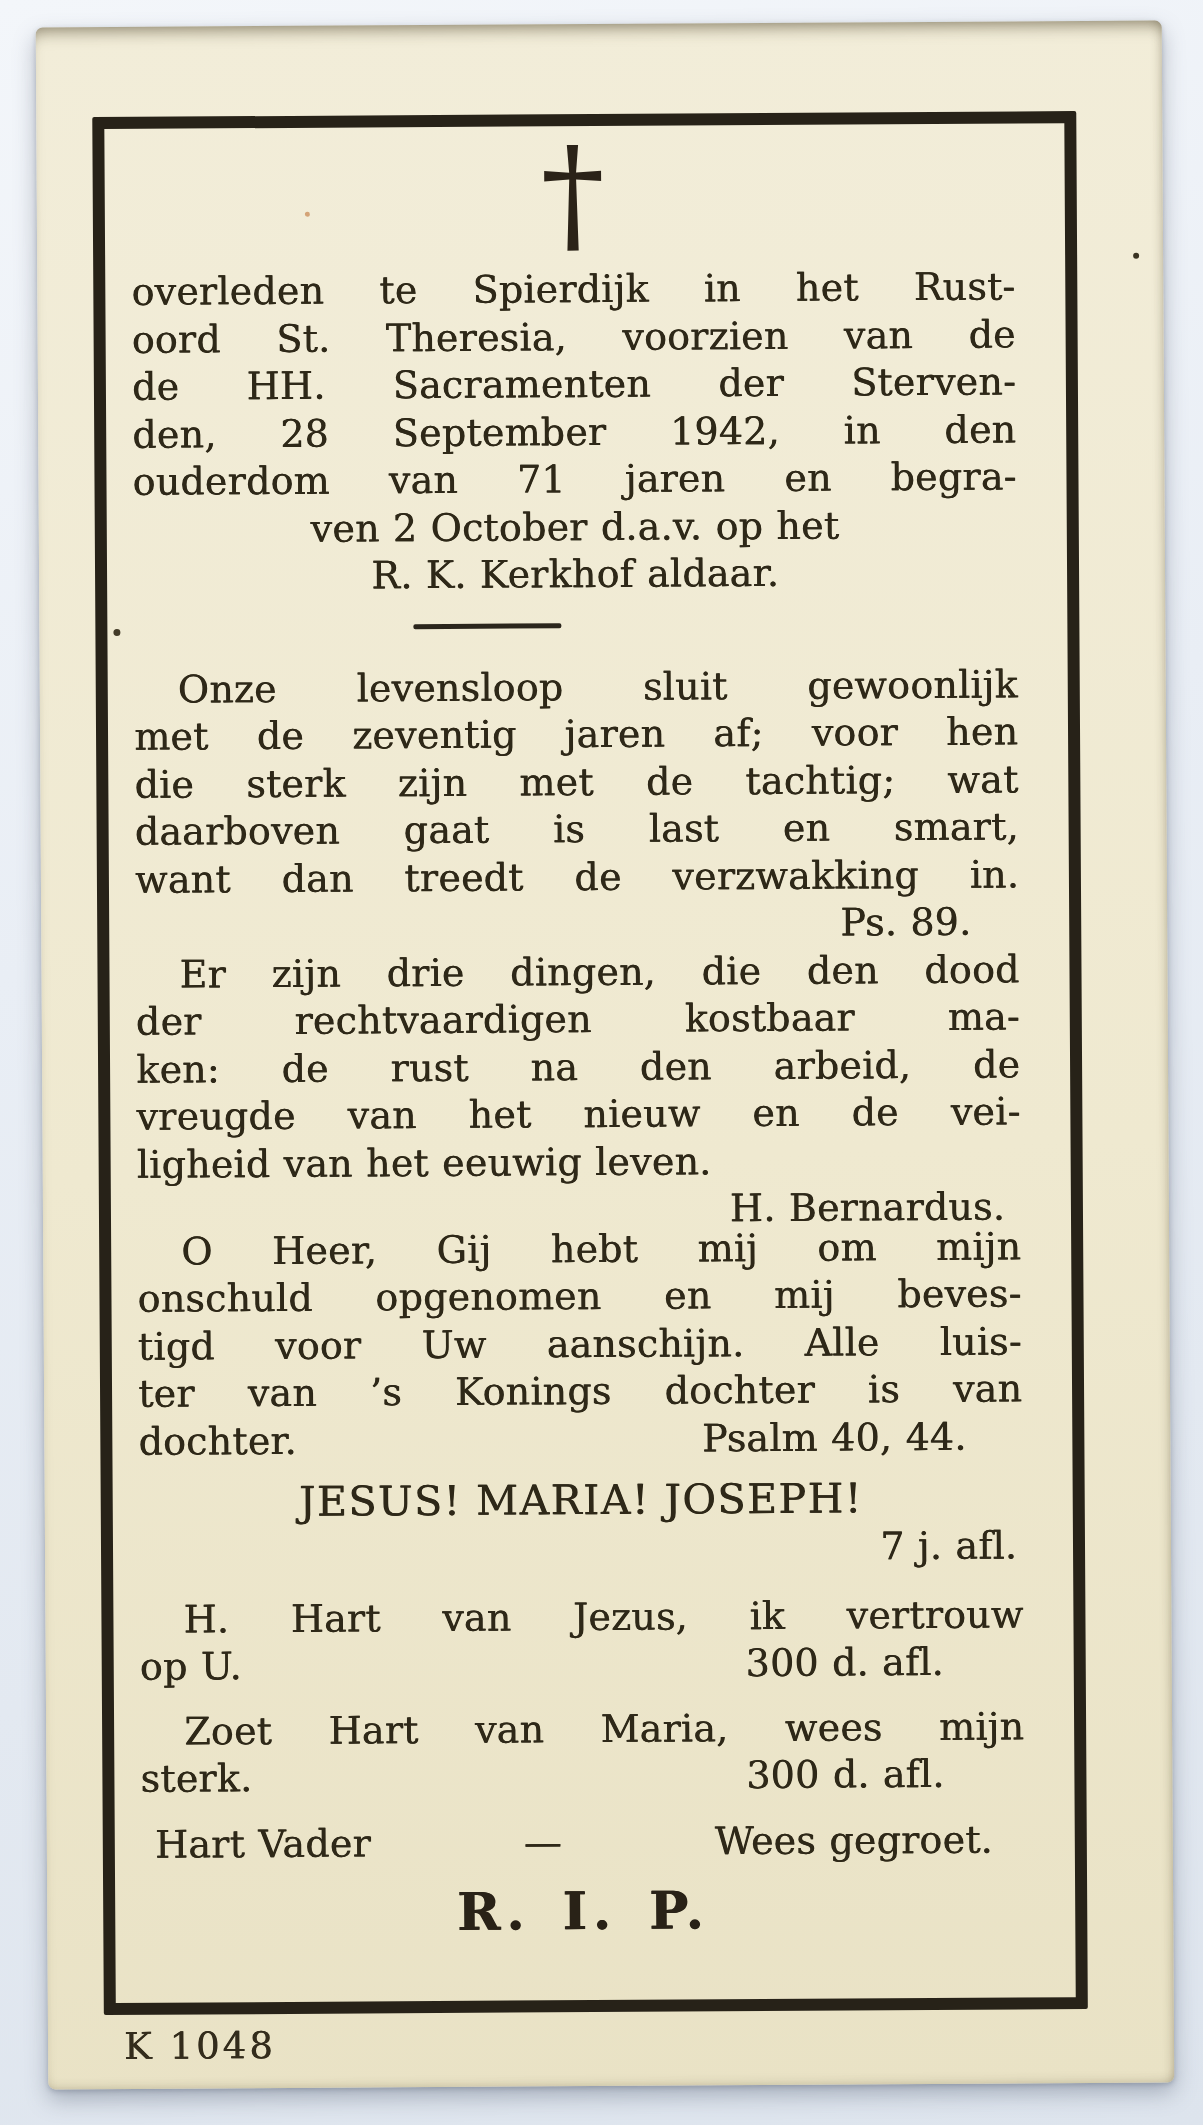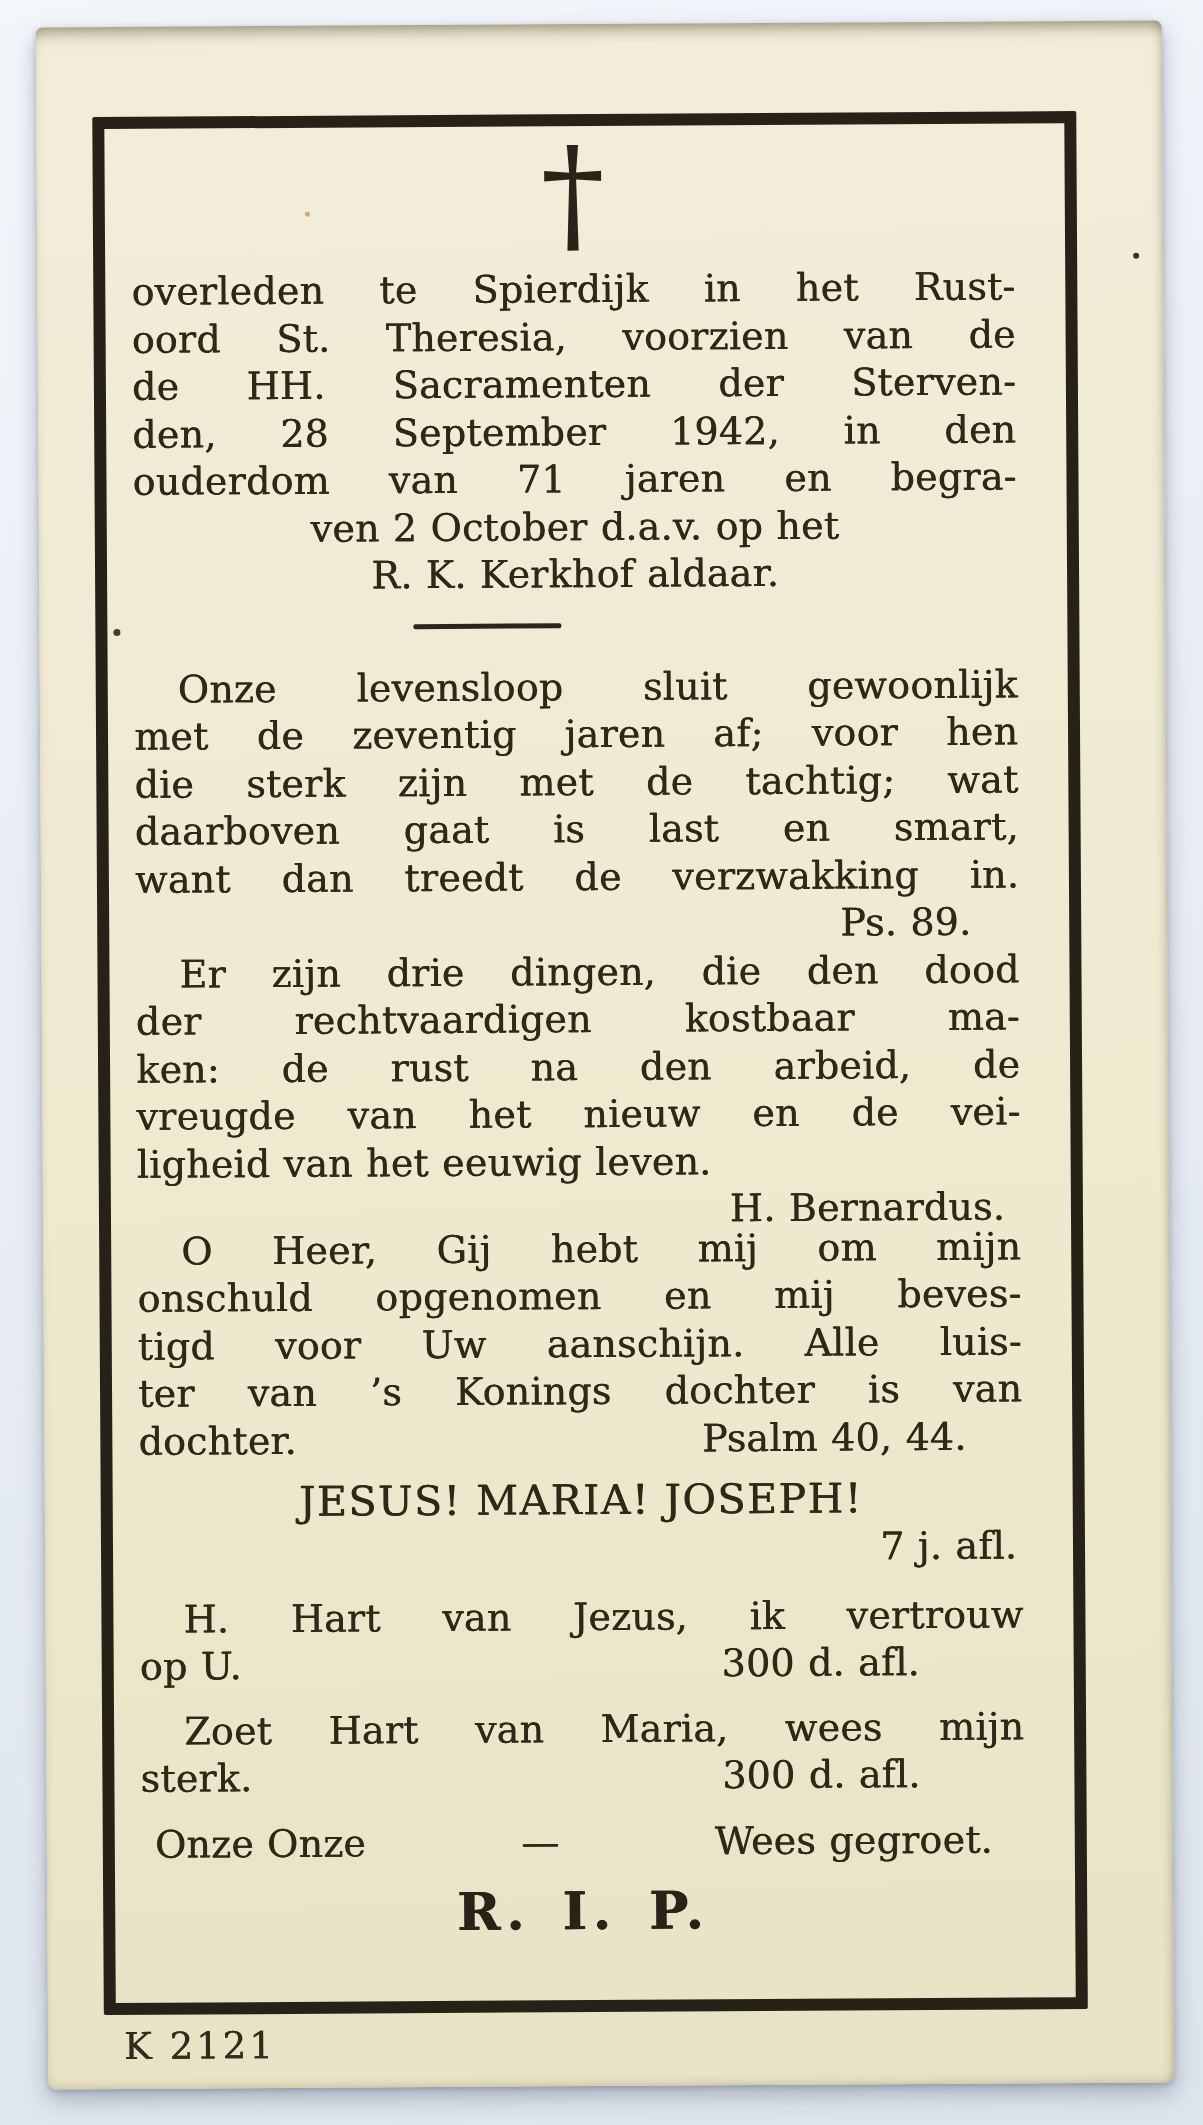--- a/index.html
+++ b/index.html
@@ -76,21 +76,21 @@
 
   .attrib-ps   { text-align: right; padding-right: 48px; }
   .attrib-bern { text-align: right; padding-right: 16px; }
   .attrib-afl  { text-align: right; padding-right: 6px; }
 
   .split {
     display: flex;
     justify-content: space-between;
   }
   .split .right-part.psalm { margin-right: 56px; }
-  .split .right-part.indulg { margin-right: 104px; }
+  .split .right-part.indulg { margin-right: 80px; }
 
   .divider {
     width: 148px;
     height: 5px;
     background: #2b261c;
     margin: 24px 0 0 280px;
     border-radius: 2px;
   }
 
   .quote1 { margin-top: 36px; }
@@ -210,28 +210,28 @@
 
       <div class="prayer2">
         <div class="ln j indent">Zoet Hart van Maria, wees mijn</div>
         <div class="ln split">
           <span>sterk.</span>
           <span class="right-part indulg">300 d. afl.</span>
         </div>
       </div>
 
       <div class="ln closing">
-        <span>Onze Onze</span>
+        <span>Hart Vader</span>
         <span>—</span>
         <span>Wees gegroet.</span>
       </div>
 
       <div class="rip">R. I. P.</div>
 
     </div>
   </div>
 
-  <div class="imprint">K 2121</div>
+  <div class="imprint">K 1048</div>
 
   <div class="speck speck-1"></div>
   <div class="speck speck-2"></div>
   <div class="speck speck-3"></div>
 </div>
 
 </body></html>

